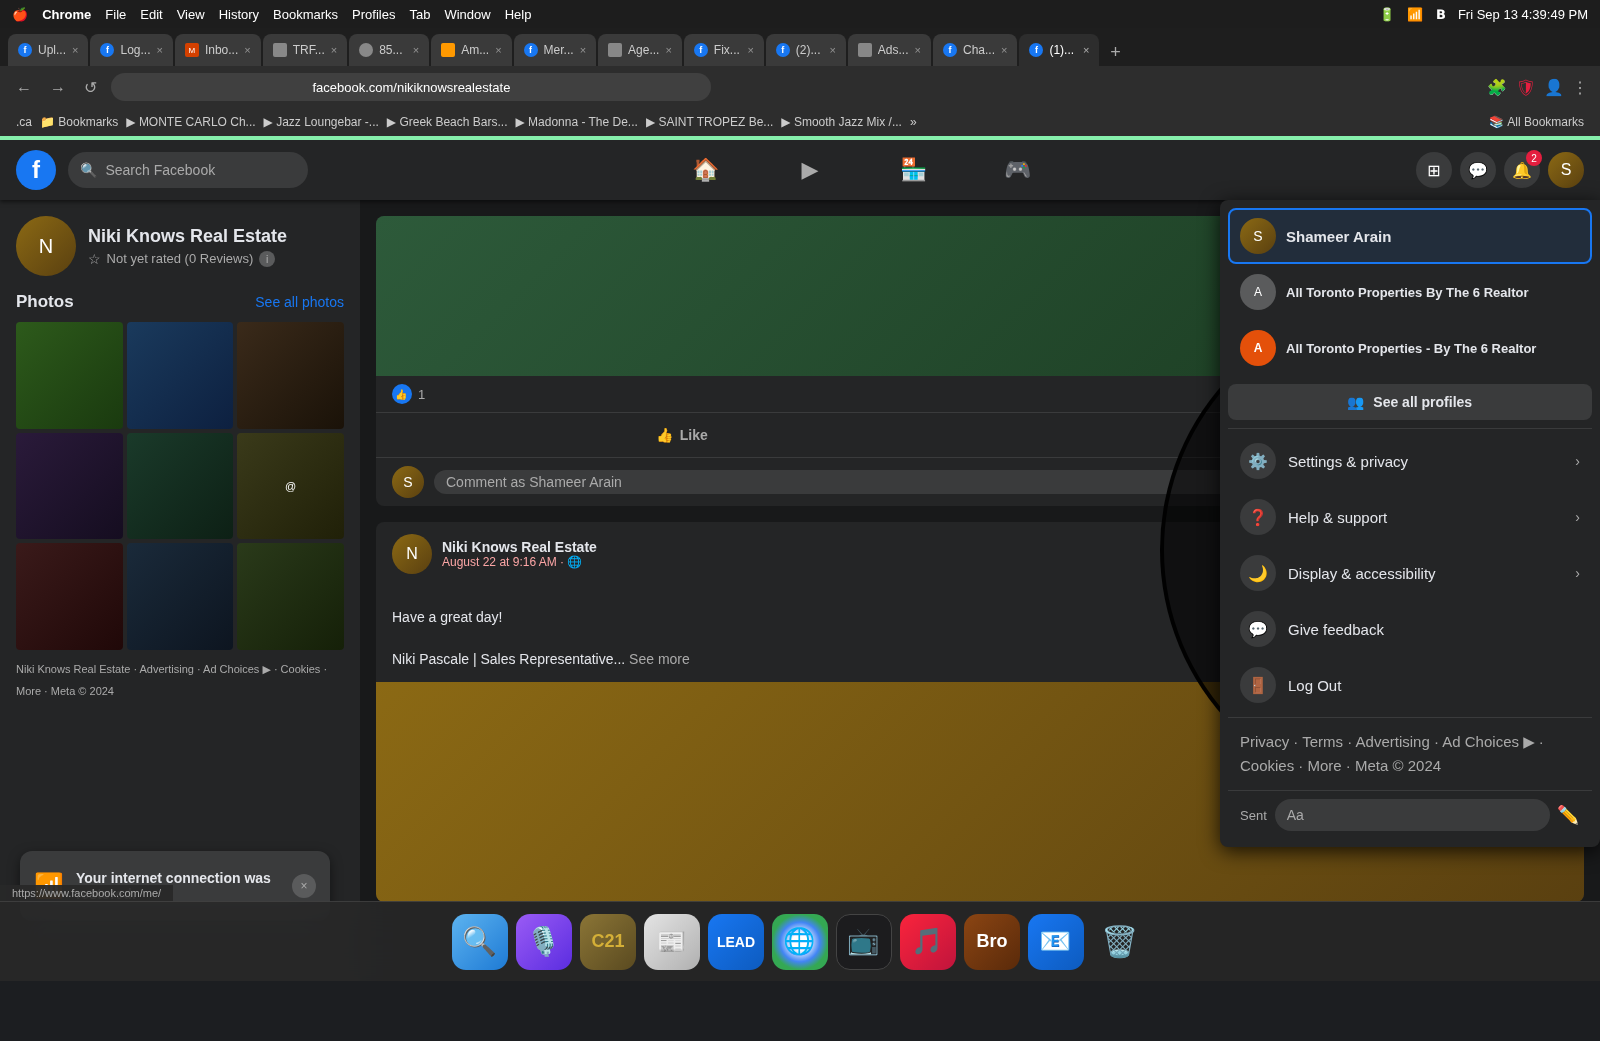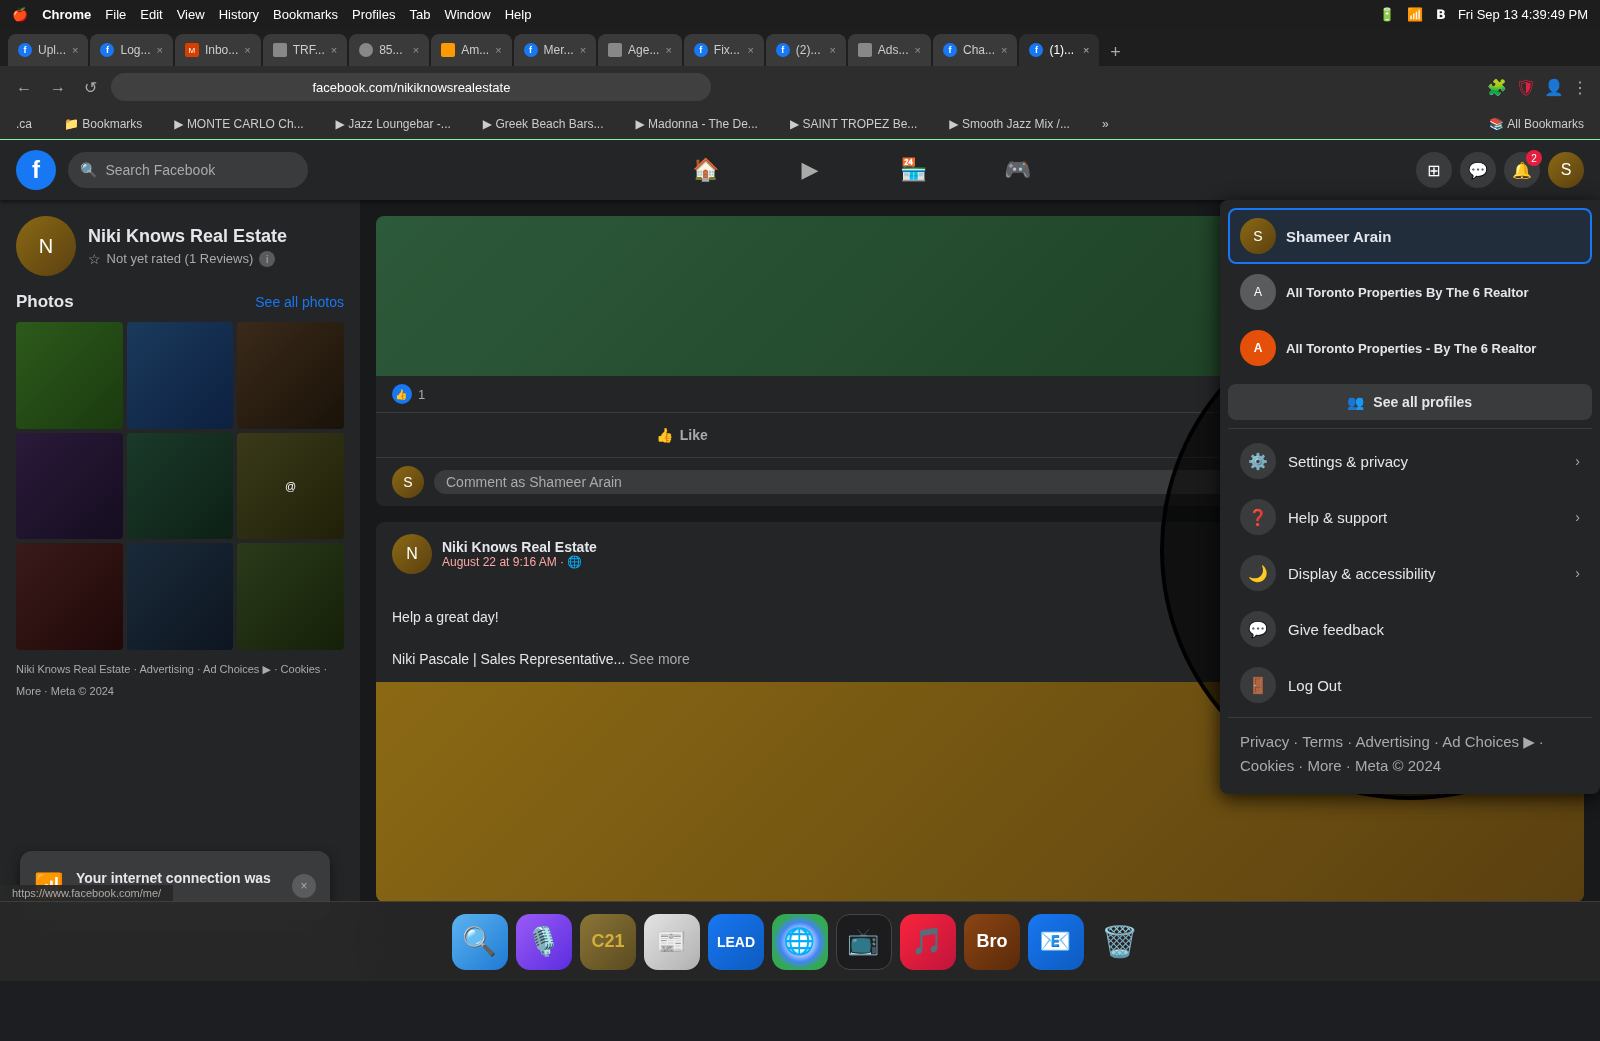--- a/index.html
+++ b/index.html
@@ -94,22 +94,22 @@
     .address-bar-right { margin-left: auto; display: flex; align-items: center; gap: 8px; }
     .addr-icon { color: #aaa; font-size: 16px; cursor: pointer; }
 
     
     .bookmarks-bar {
       height: 32px;
       background: #2d2d2d;
       display: flex;
       align-items: center;
       padding: 0 12px;
-      gap: 24px;
-      border-bottom: 1px solid #86efac;
+      gap: 0;
+      border-bottom: 4px solid #86efac;
       font-size: 12px;
       color: #ccc;
       overflow: hidden;
     }
     .bookmark-item {
       display: flex; align-items: center; gap: 4px;
       cursor: pointer; white-space: nowrap; padding: 2px 4px;
       border-radius: 4px;
     }
 
@@ -604,21 +604,21 @@
 
   <div class="fb-main">
 
     <div class="fb-left">
       <div class="page-header-info">
         <div class="page-avatar" style="display:flex;align-items:center;justify-content:center;background:linear-gradient(135deg,#8B6914,#5a4010);color:#fff;font-size:20px">N</div>
         <div>
           <div class="page-name">Niki Knows Real Estate</div>
           <div class="page-rating">
             <span class="star">☆</span>
-            <span>Not yet rated (1 Reviews)</span>
+            <span>Not yet rated (0 Reviews)</span>
             <span style="background:#5a5b5c;border-radius:50%;width:16px;height:16px;display:flex;align-items:center;justify-content:center;font-size:11px">ℹ</span>
           </div>
         </div>
       </div>
 
       <div class="photos-section">
         <div class="photos-header">
           <span class="photos-title">Photos</span>
           <span class="see-all">See all photos</span>
         </div>
@@ -670,21 +670,21 @@
       <div class="post2" style="margin-bottom:16px">
         <div class="post2-header">
           <div class="post2-avatar" style="display:flex;align-items:center;justify-content:center;background:linear-gradient(135deg,#8B6914,#5a4010);color:#fff;font-size:16px">N</div>
           <div class="post2-meta">
             <div class="post2-name">Niki Knows Real Estate</div>
             <div class="post2-date">August 22 at 9:16 AM · 🌐</div>
           </div>
         </div>
         <div class="post2-body">
           <br>
-          <p>Help a great day!</p>
+          <p>Have a great day!</p>
           <br>
           <p>
             <span>Niki Pascale | Sales Representative... </span>
             <span style="color:#aaa;cursor:pointer">See more</span>
           </p>
         </div>
         <div class="post2-image"></div>
       </div>
     </div>
   </div>
@@ -738,20 +738,25 @@
 
     <div class="menu-item">
       <div class="menu-icon">🚪</div>
       <span class="menu-label">Log Out</span>
     </div>
 
     <div class="menu-divider"></div>
 
     <div class="footer-links">Privacy · Terms · Advertising · Ad Choices ▶ · Cookies · More · Meta © 2024</div>
 
+    <div style="border-top:1px solid #3a3b3c;margin-top:4px;padding-top:8px;display:flex;align-items:center;justify-content:space-between;padding:8px 12px">
+      <span style="color:#aaa;font-size:13px">Sent</span>
+      <div style="flex:1;margin:0 8px;height:32px;background:#3a3b3c;border-radius:16px;display:flex;align-items:center;padding:0 12px;color:#aaa;font-size:14px">Aa</div>
+      <span style="font-size:18px;cursor:pointer">✏️</span>
+    </div>
   </div>
 
   <div style="position:absolute;width:500px;height:500px;border-radius:50%;background:rgba(0,0,0,0.55);border:4px solid rgba(0,0,0,0.9);top:160px;right:-60px;z-index:185;pointer-events:none"></div>
 
   <div class="notification-toast">
     <span class="wifi-icon">📶</span>
     <div class="toast-text">
       <div class="toast-title">Your internet connection was restored.</div>
     </div>
     <div class="toast-close">×</div>

